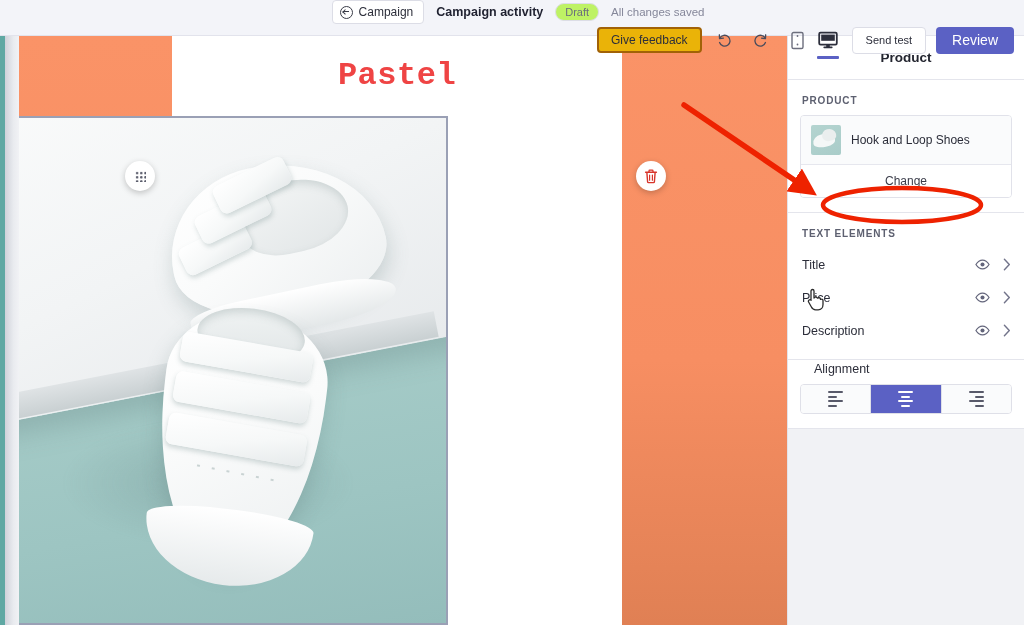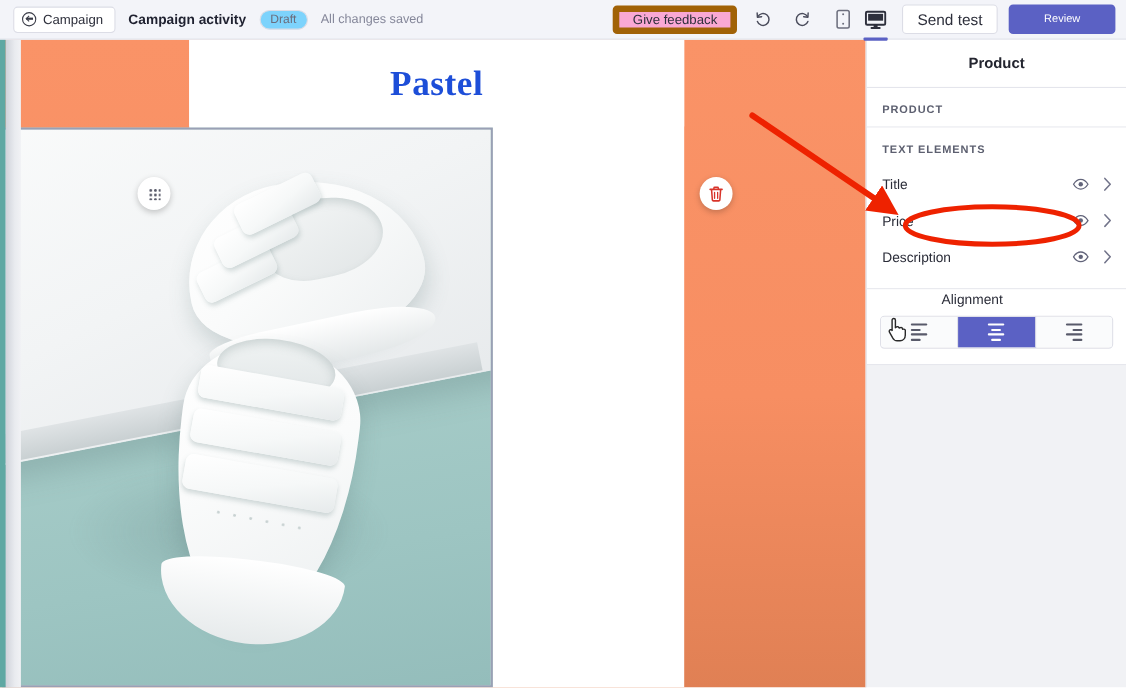--- a/index.html
+++ b/index.html
@@ -7,21 +7,21 @@
   body {
     width:1024px; height:625px; overflow:hidden;
     font-family:"Liberation Sans", sans-serif;
     background:#ffffff; position:relative;
   }
 
   
   #topbar{
     position:absolute; left:0; top:0; width:1024px; height:36px;
     background:#f3f4f9; display:flex; align-items:center;
-    border-bottom:1px solid #e2e3ec; z-index:30;
+    border-bottom:1px solid #e2e3ec; z-index:30;flex-direction:column;
   }
   .tb-left{ display:flex; align-items:center; padding-left:12px; gap:12px; }
   #campaign-btn{
     display:flex; align-items:center; gap:6px;
     background:#ffffff; border:1px solid #dcdde6; border-radius:4px;
     height:24px; padding:0 10px 0 7px; cursor:pointer;
     font-size:12px; color:#2d2f3b;
   }
   .back-circle{
     width:13px; height:13px; border:1.4px solid #3a3c48; border-radius:50%;
@@ -31,52 +31,52 @@
     content:""; position:absolute; left:2.6px; top:4.3px;
     width:6px; height:1.4px; background:#3a3c48;
   }
   .back-circle::after{
     content:""; position:absolute; left:2.9px; top:3.2px;
     width:3.2px; height:3.2px; border-left:1.4px solid #3a3c48;
     border-bottom:1.4px solid #3a3c48; transform:rotate(45deg);
   }
   #activity-title{ font-size:12.5px; font-weight:bold; color:#1f2130; }
   #draft-badge{
-    font-size:11px; color:#6b6d7d; background:#7dd3fc;
+    font-size:11px; color:#6b6d7d; background:#bef264;
     border:1px solid #dcdde6; border-radius:10px; padding:2px 9px;
   }
   #saved-text{ font-size:11.5px; color:#85879a;text-align:center; }
 
   .tb-right{
     margin-left:auto; display:flex; align-items:center; gap:10px; padding-right:10px;
   }
   #feedback-btn{
-    background:#f9a8d4; border:6px solid #a16207; border-radius:4px;
+    background:#eab308; border:2px solid #a16207; border-radius:4px;
     height:26px; padding:0 12px; font-size:12px; color:#2d2f3b; cursor:pointer;
   }
   .icon-btn{
     width:26px; height:26px; display:flex; align-items:center; justify-content:center;
     cursor:pointer; background:transparent; border:none;
   }
   .device-group{ display:flex; align-items:center; gap:2px; position:relative; }
   .device-btn{
     width:28px; height:32px; display:flex; align-items:center; justify-content:center;
     cursor:pointer; position:relative;
   }
   .device-btn.active::after{
     content:""; position:absolute; bottom:-3px; left:3px; right:3px;
     height:3px; background:#5b61c4; border-radius:1px;
   }
   #sendtest-btn{
     background:#ffffff; border:1px solid #dcdde6; border-radius:4px;
-    height:27px; padding:0 13px; font-size:14px; color:#2d2f3b; cursor:pointer;
+    height:27px; padding:0 13px; font-size:11px; color:#2d2f3b; cursor:pointer;
   }
   #review-btn{
     background:#5b61c4; border:none; border-radius:4px;
-    height:27px; padding:0 32px; font-size:10px; color:#ffffff; cursor:pointer;
+    height:27px; padding:0 16px; font-size:14px; color:#ffffff; cursor:pointer;
   }
 
   
   #teal-edge{
     position:absolute; left:0; top:0; width:5px; height:625px;
     background:#5fa8a3; z-index:25;
   }
   #gray-edge{
     position:absolute; left:5px; top:36px; width:14px; height:589px;
     background:linear-gradient(90deg,#cfd2da 0%,#e9ebef 60%,#f1f2f5 100%);
@@ -91,22 +91,22 @@
   }
   #email-frame{
     position:absolute; left:172px; top:0px; width:450px; height:589px;
     background:#ffffff;
   }
   #brand-header{
     height:79px; display:flex; align-items:center; justify-content:center;
     background:#ffffff;
   }
   #brand-logo{
-    font-family:Liberation Serif, serif; font-size:32px; font-weight:bold;
-    color:#1d4ed8; letter-spacing:0.5px;
+    font-family:Liberation Mono, monospace; font-size:32px; font-weight:bold;
+    color:#ef4444; letter-spacing:0.5px;
   }
   #hero-wrap{
     position:absolute; left:2px; top:80px; width:446px; height:509px;
     border:2px solid #9aa0b5; border-top:2px solid #9aa0b5;
     overflow:hidden; background:#bcd8d4;
   }
   
   #photo{ position:absolute; inset:0; overflow:hidden; }
   .teal-bg{
     position:absolute; inset:0;
@@ -244,21 +244,21 @@
   }
   .prop-row{
     display:flex; align-items:center; padding:9px 13px 9px 14px;
     cursor:pointer; background:#ffffff; min-height:33px;
   }
   .prop-row.hovered{ background:#f5f6f8; }
   .prop-label{ font-size:12.5px; color:#2b2d39; flex:1; }
   .eye-ico{ margin-right:13px; display:flex; align-items:center; }
   .chev{ display:flex; align-items:center; }
   .pad-bottom{ padding-bottom:12px; }
-  #align-label{ font-size:12.5px; color:#2b2d39; padding:2px 14px 8px 26px;margin-left:42px; }
+  #align-label{ font-size:12.5px; color:#2b2d39; padding:2px 14px 8px 26px; }
   #align-group{
     display:flex; margin:0 12px 14px 12px;
     border:1px solid #dfe0e8; border-radius:4px; overflow:hidden;
   }
   .align-btn{
     flex:1; height:28px; display:flex; align-items:center; justify-content:center;
     background:#fafbfc; cursor:pointer; border-right:1px solid #dfe0e8;
   }
   .align-btn:last-child{ border-right:none; }
   .align-btn.selected{ background:#5b61c4; }
@@ -379,20 +379,27 @@
 </div>
 
 <div id="right-panel">
 
   <div id="panel-header">
     <span id="panel-title">Product</span>
   </div>
 
   <div class="panel-block">
     <div class="block-label">PRODUCT</div>
+    <div id="product-card">
+      <div id="product-row">
+        <span id="product-thumb"></span>
+        <span id="product-name">Hook and Loop Shoes</span>
+      </div>
+      <button id="change-btn">Change</button>
+    </div>
   </div>
 
 
   <div class="panel-block pad-bottom">
     <div class="block-label">TEXT ELEMENTS</div>
 
     <div class="prop-row">
       <span class="prop-label">Title</span>
       <span class="eye-ico">
         <svg width="15" height="11" viewBox="0 0 16 11">

